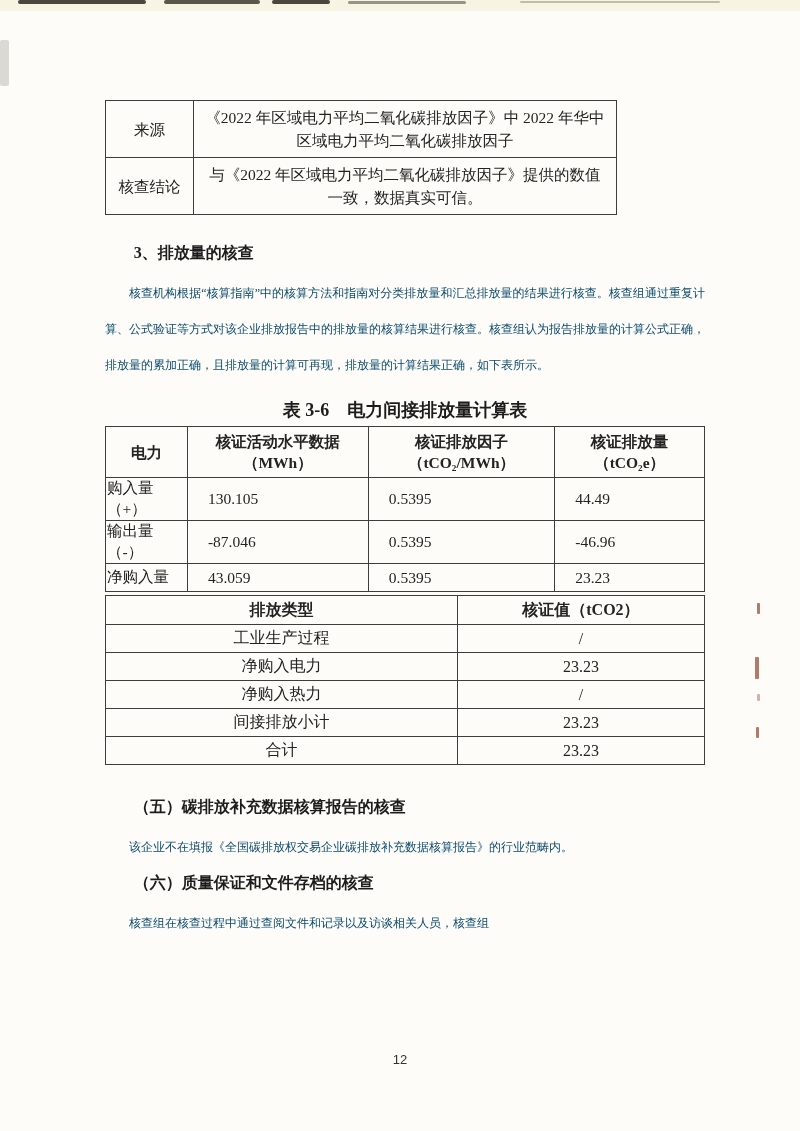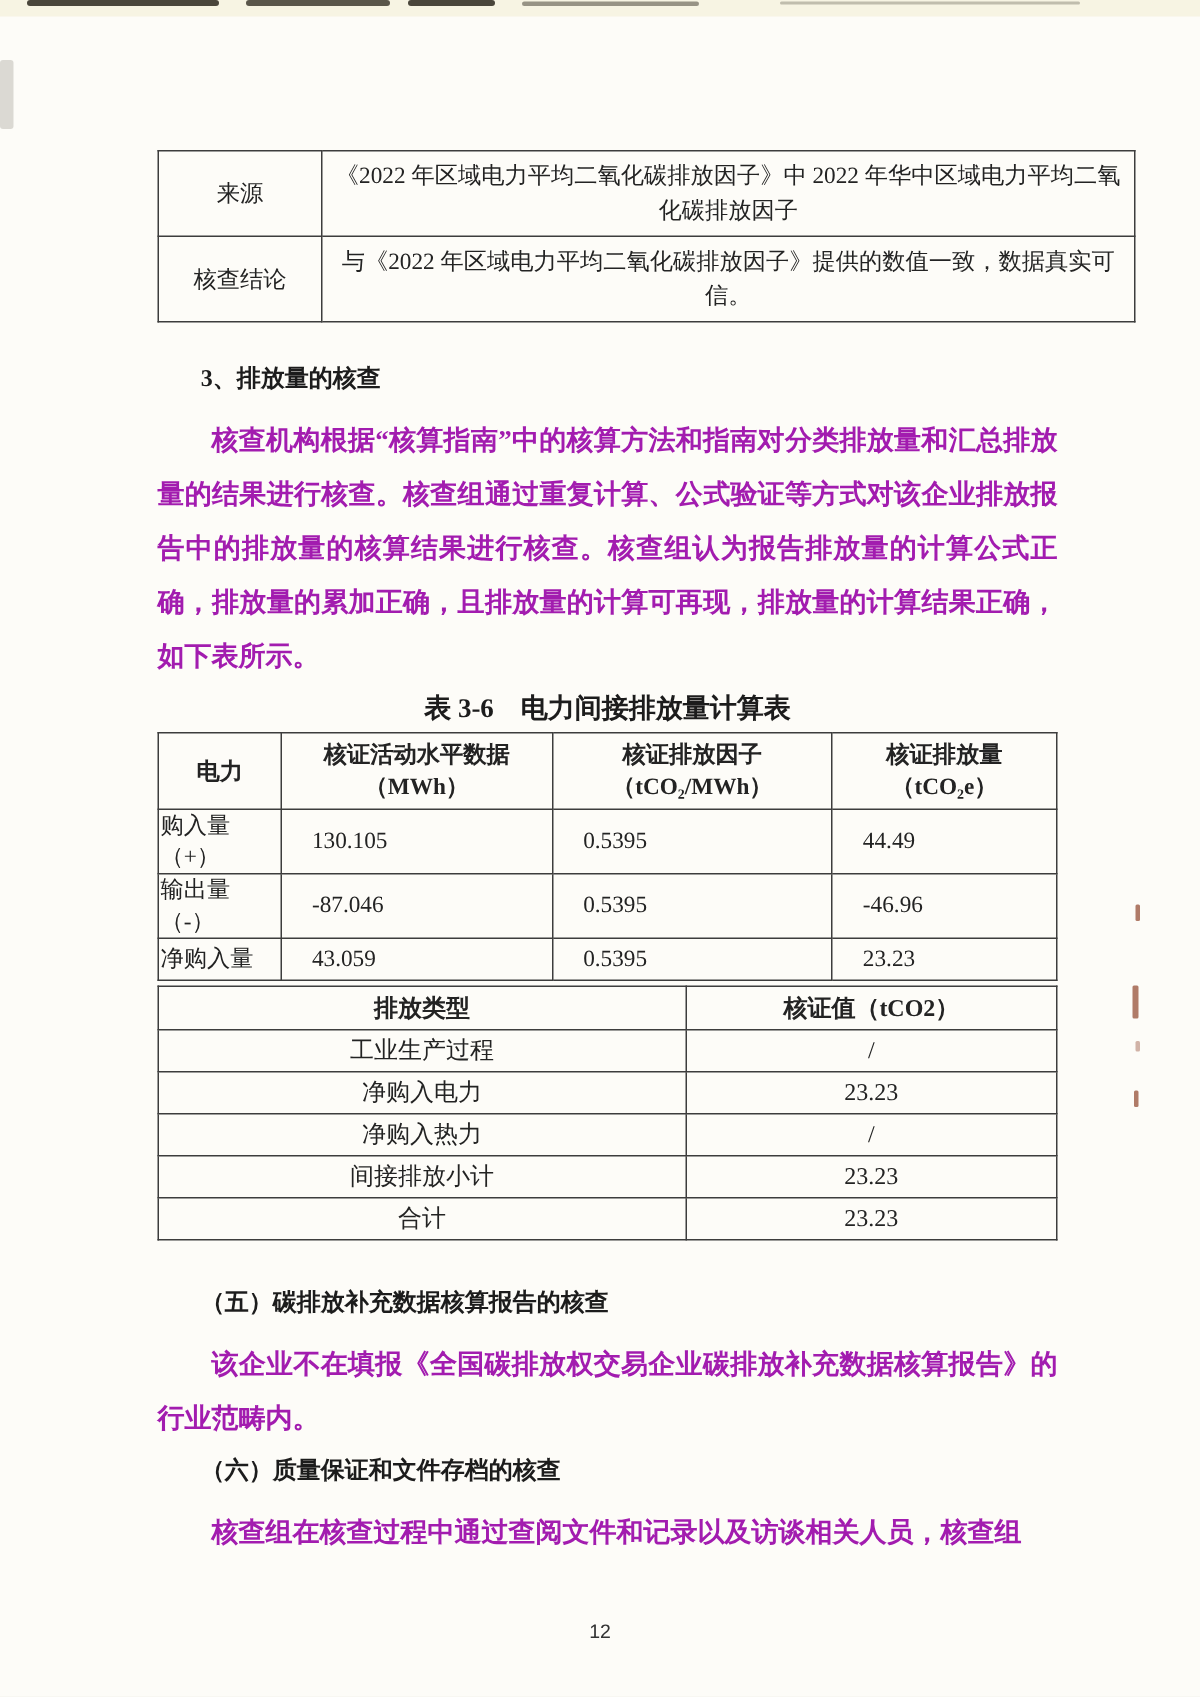--- a/index.html
+++ b/index.html
@@ -26,51 +26,51 @@
   .left-mark{position:absolute;top:40px;left:0;width:9px;height:46px;background:#dbd9d3;border-radius:2px;}
   .speck{position:absolute;background:#9c5a44;opacity:.8;border-radius:1px;}
   .sp1{top:603px;left:757px;width:3px;height:11px;}
   .sp2{top:657px;left:755px;width:4px;height:22px;}
   .sp3{top:694px;left:757px;width:3px;height:7px;opacity:.45;}
   .sp4{top:727px;left:756px;width:3px;height:11px;}
   
   .content{margin-left:105px;width:600px;}
   table{border-collapse:collapse;table-layout:fixed;}
   td,th{border:1.4px solid #3d3d3d;}
-  .t-factor{margin-top:100px;width:652px;}
+  .t-factor{margin-top:100px;width:512px;}
   .t-factor td{font-size:15.5px;line-height:23px;text-align:center;padding:5px 8px;height:36px;}
   .t-factor .lbl{width:15%;}
   .t-factor .val{width:85%;}
   h3{
     font-size:16px;line-height:24px;font-weight:bold;
     margin:0;text-indent:1.8em;color:#1c1c1c;
   }
   .h-s3{margin-top:26px;}
   .body-p{
-    font-size:18px;line-height:36px;margin:10px 0 0 0;
-    text-align:justify;text-indent:2em;color:#a21caf;font-weight:bold;
+    font-size:12px;line-height:36px;margin:10px 0 0 0;
+    text-align:justify;text-indent:2em;color:#0c4a6e;
   }
   .caption{
     font-size:18px;font-weight:bold;text-align:center;
-    margin-top:6px;line-height:22px;color:#1c1c1c;
+    margin-top:16px;line-height:22px;color:#1c1c1c;
   }
   .cap37{margin-top:20px;}
   .t36{margin-top:5px;width:600px;font-size:15.5px;}
   .t36 th{font-weight:bold;white-space:pre-line;text-align:center;line-height:21px;height:46px;padding:2px 4px;}
   .t36 td{height:27px;text-align:left;padding:0 20px;}
   .t36 td.rowlbl{text-align:left;padding:0 1px;}
   .t36 .c1{width:13%;}.t36 .c2{width:30.5%;}.t36 .c3{width:31.5%;}.t36 .c4{width:25%;}
   .t37{margin-top:3px;width:600px;font-size:16px;}
   .t37 th{font-weight:bold;text-align:center;height:28px;padding:0 4px;}
   .t37 td{height:27px;text-align:center;padding:0 4px;}
   .t37 .c1{width:59%;}.t37 .c2{width:41%;}
   .h-s5{margin-top:30px;}
   .h-s6{margin-top:6px;}
   .pageno{
-    position:absolute;top:1080px;left:0;width:800px;
+    position:absolute;top:1052px;left:0;width:800px;
     text-align:center;font-size:13px;color:#333;
     font-family:"Liberation Sans","DejaVu Sans",sans-serif;
   }
 </style>
 </head>
 <body>
 
 <div class="page">
 
   <div class="top-tint"></div>

